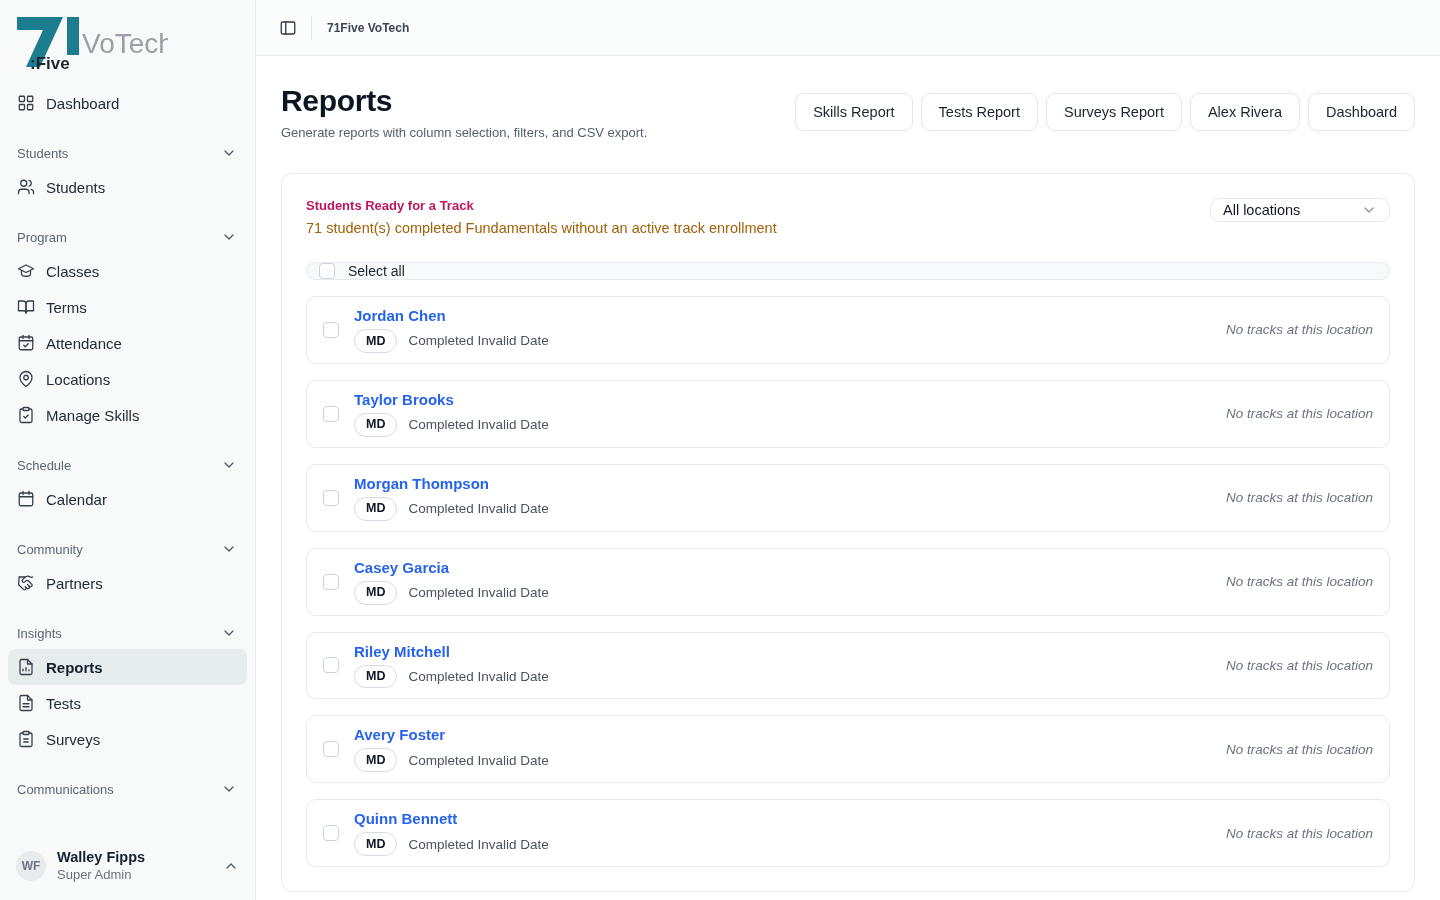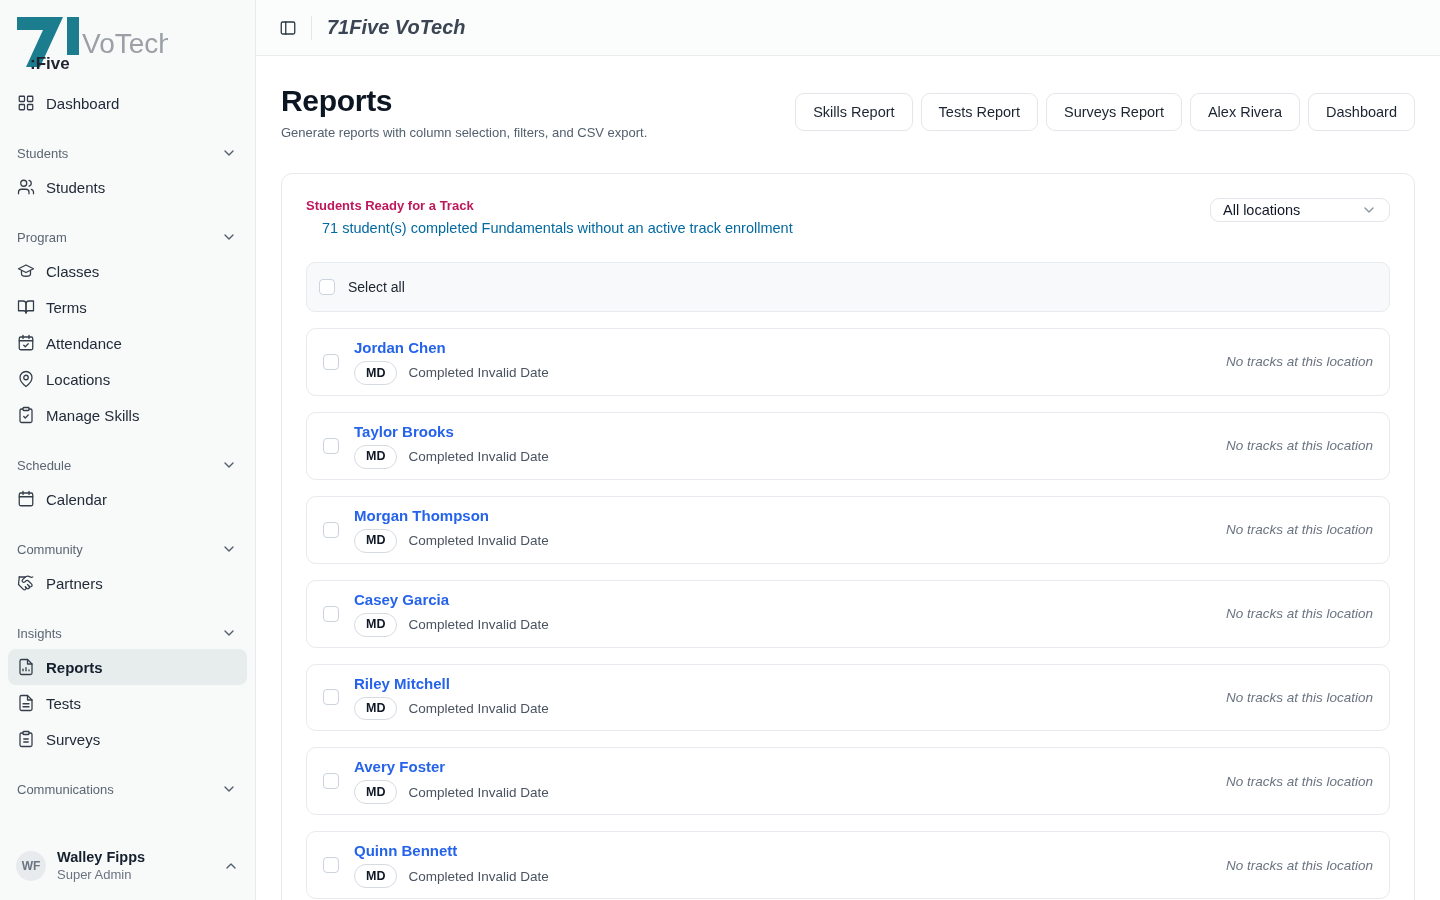--- a/index.html
+++ b/index.html
@@ -56,56 +56,56 @@
     display:flex; align-items:center; padding:0 16px;
   }
   .toggle {
     width:32px; height:32px; border:none; background:transparent; cursor:pointer;
     display:flex; align-items:center; justify-content:center; border-radius:6px;
     color:#2b3440;
   }
   .toggle svg { width:18px; height:18px; fill:none; stroke:currentColor;
     stroke-width:1.7; stroke-linecap:round; stroke-linejoin:round; }
   .vdiv { width:1px; height:24px; background:#e2e6ea; margin:0 15px 0 7px; }
-  .tbtitle { font-size:20px; font-weight:600; color:#3b4554;font-style:italic; }
+  .tbtitle { font-size:12px; font-weight:600; color:#3b4554; }
 
   .content { padding:28px 25px 0 25px; background:#fff; flex:1; overflow:hidden; }
   .page-header { display:flex; align-items:center; justify-content:space-between; }
   .page-title { font-size:30px; font-weight:800; color:#0c1522; letter-spacing:-0.3px; }
   .page-sub { font-size:13px; color:#52606f; margin-top:7px; }
   .actions { display:flex; gap:8px; }
   .btn {
     height:38px; padding:0 17px; border:1px solid #e3e7eb; border-radius:9px;
     background:#fff; font-size:14.5px; color:#1b2430; cursor:pointer;
     display:inline-flex; align-items:center; white-space:nowrap;
     font-family:inherit;
     text-align:center;
   }
 
   .card {
     margin-top:33px; border:1px solid #e7eaee; border-radius:11px;
     padding:24px; background:#fff;
   }
   .card-head { display:flex; align-items:flex-start; justify-content:space-between; }
   .card-title { font-size:13px; font-weight:700; color:#be185d; }
-  .card-sub { font-size:14.5px; color:#0369a1; margin-top:7px;margin-left:16px; }
+  .card-sub { font-size:14.5px; color:#a16207; margin-top:7px; }
   .select {
     width:180px; height:24px; border:1px solid #e3e7eb; border-radius:9px;
     display:flex; align-items:center; justify-content:space-between;
     padding:0 12px; font-size:14.5px; color:#101827; cursor:pointer; background:#fff;gap:32px;
   }
   .select .chev { color:#8b94a1; }
 
   .cb {
     width:16px; height:16px; border:1.4px solid #ccd3dc; border-radius:4px;
     background:#fff; flex-shrink:0; cursor:pointer; display:inline-block;
   }
   .sab {
     margin-top:26px; background:#f8f9fa; border:1px solid #e7eaee; border-radius:9px;
-    padding:16px 12px; display:flex; align-items:center; gap:13px;
+    padding:0 12px; display:flex; align-items:center; gap:13px;
     font-size:14px; color:#1c2430;
   }
   .row {
     margin-top:16px; border:1px solid #e7eaee; border-radius:10px;
     padding:10px 16px; display:flex; align-items:center; gap:15px; background:#fff;
   }
   .rinfo { display:flex; flex-direction:column; }
   .rname { font-size:15px; font-weight:600; color:#2563eb; text-decoration:none; cursor:pointer; }
   .rmeta { margin-top:5px; display:flex; align-items:center; gap:11px; }
   .badge {

